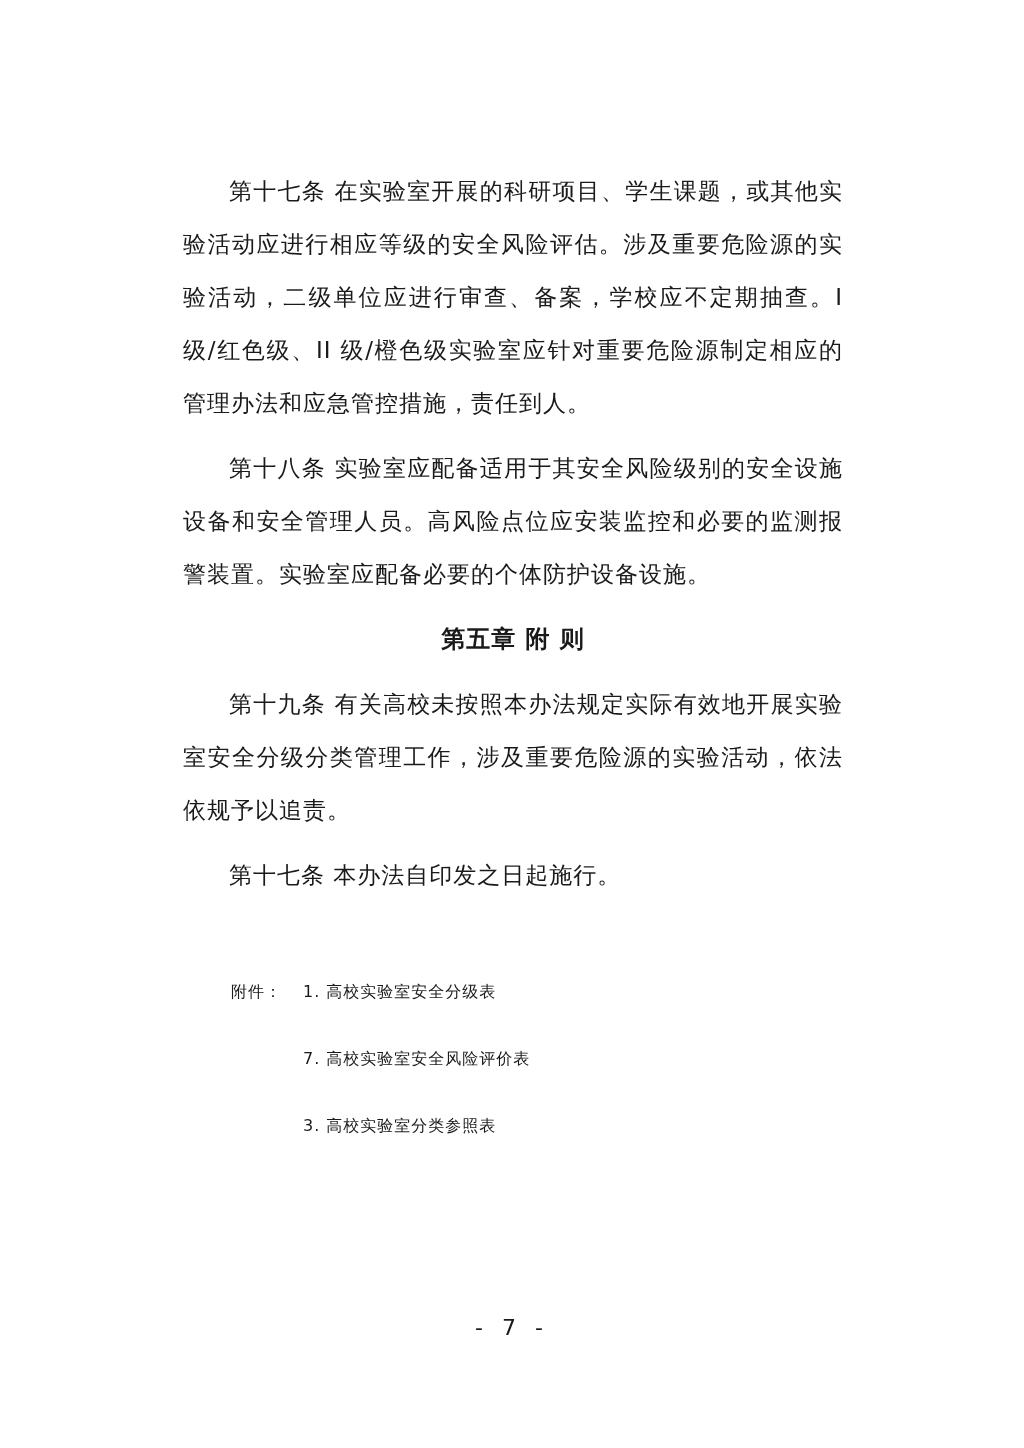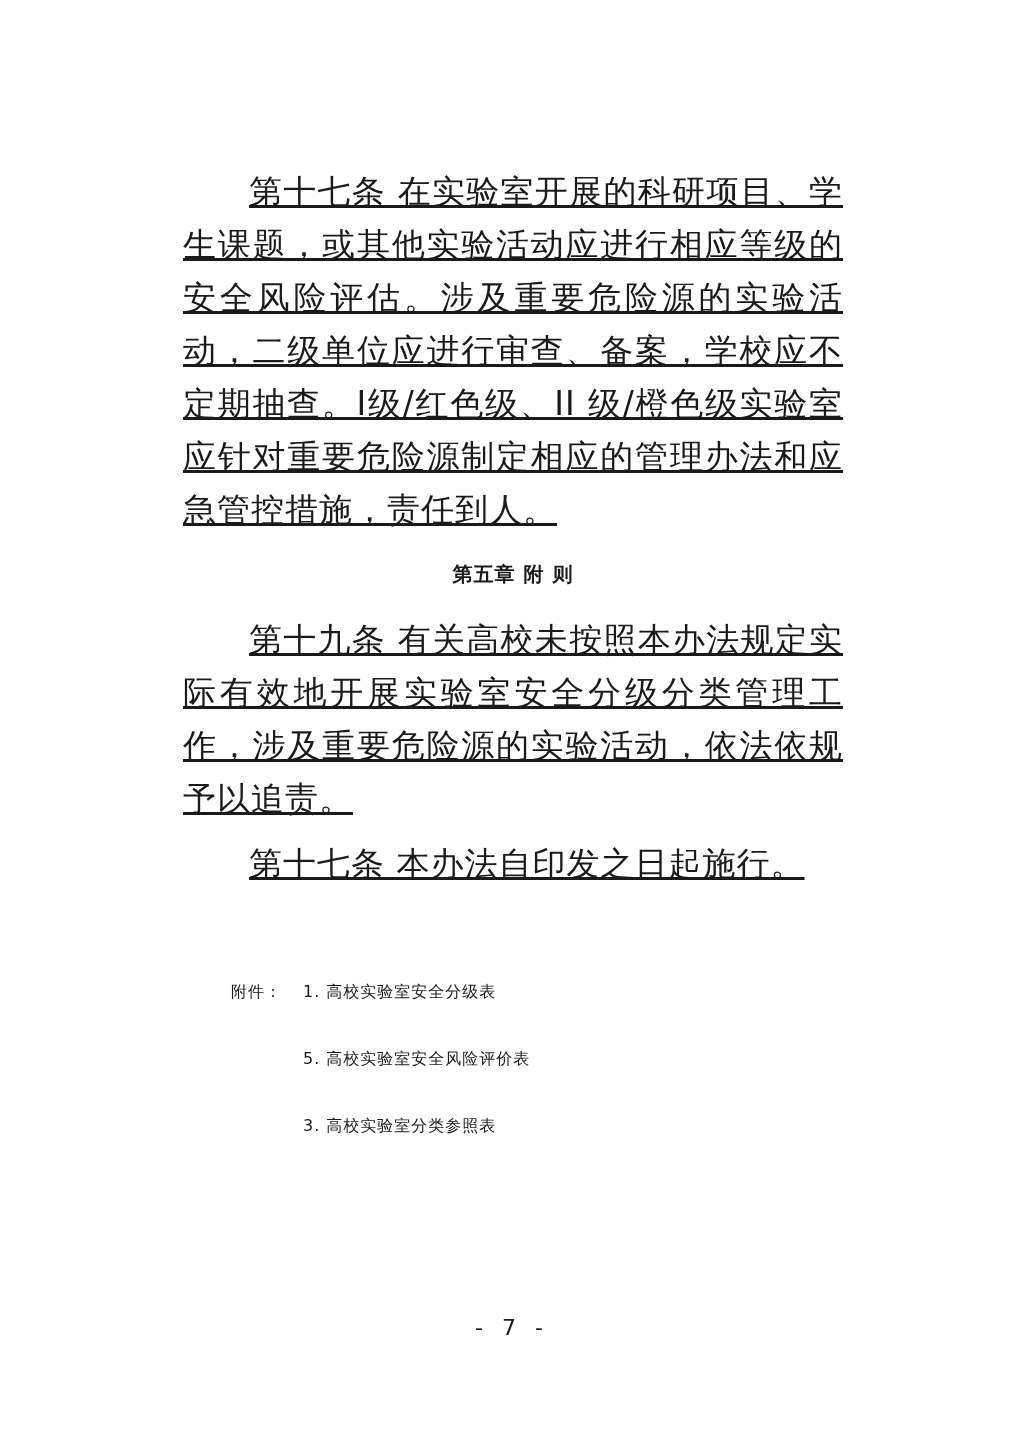--- a/index.html
+++ b/index.html
@@ -15,30 +15,29 @@
     font-family: "DejaVu Sans", "Liberation Sans", sans-serif;
     color: #1a1a1a;
   }
   .page {
     position: absolute;
     left: 183px;
     top: 165px;
     width: 660px;
   }
   .para {
-    font-size: 33px;
+    font-size: 23px;
     line-height: 53px;
     text-align: justify;
     text-indent: 2em;
     margin: 0 0 12px 0;
     letter-spacing: 1px;
-    text-decoration: underline;
   }
   .chapter {
-    font-size: 20px;
+    font-size: 24px;
     font-weight: bold;
     text-align: center;
     line-height: 53px;
     margin: 0 0 12px 0;
     letter-spacing: 1px;
   }
   .attachments {
     position: absolute;
     left: 231px;
     top: 965px;
@@ -66,30 +65,31 @@
     font-size: 22px;
     letter-spacing: 6px;
     color: #1a1a1a;
   }
 </style>
 </head>
 <body>
 
 <div class="page">
   <p class="para">第十七条 在实验室开展的科研项目、学生课题，或其他实验活动应进行相应等级的安全风险评估。涉及重要危险源的实验活动，二级单位应进行审查、备案，学校应不定期抽查。I级/红色级、II 级/橙色级实验室应针对重要危险源制定相应的管理办法和应急管控措施，责任到人。</p>
+  <p class="para">第十八条 实验室应配备适用于其安全风险级别的安全设施设备和安全管理人员。高风险点位应安装监控和必要的监测报警装置。实验室应配备必要的个体防护设备设施。</p>
   <div class="chapter">第五章 附 则</div>
   <p class="para">第十九条 有关高校未按照本办法规定实际有效地开展实验室安全分级分类管理工作，涉及重要危险源的实验活动，依法依规予以追责。</p>
   <p class="para">第十七条 本办法自印发之日起施行。</p>
 </div>
 
 <div class="attachments">
   <div class="att-row">
     <span class="att-label">附件：</span><span class="att-item">1. 高校实验室安全分级表</span>
   </div>
   <div class="att-row">
-    <span class="att-label"></span><span class="att-item">5. 高校实验室安全风险评价表</span>
+    <span class="att-label"></span><span class="att-item">7. 高校实验室安全风险评价表</span>
   </div>
   <div class="att-row">
     <span class="att-label"></span><span class="att-item">3. 高校实验室分类参照表</span>
   </div>
 </div>
 
 <div class="page-number">- 7 -</div>
 
 </body></html>

